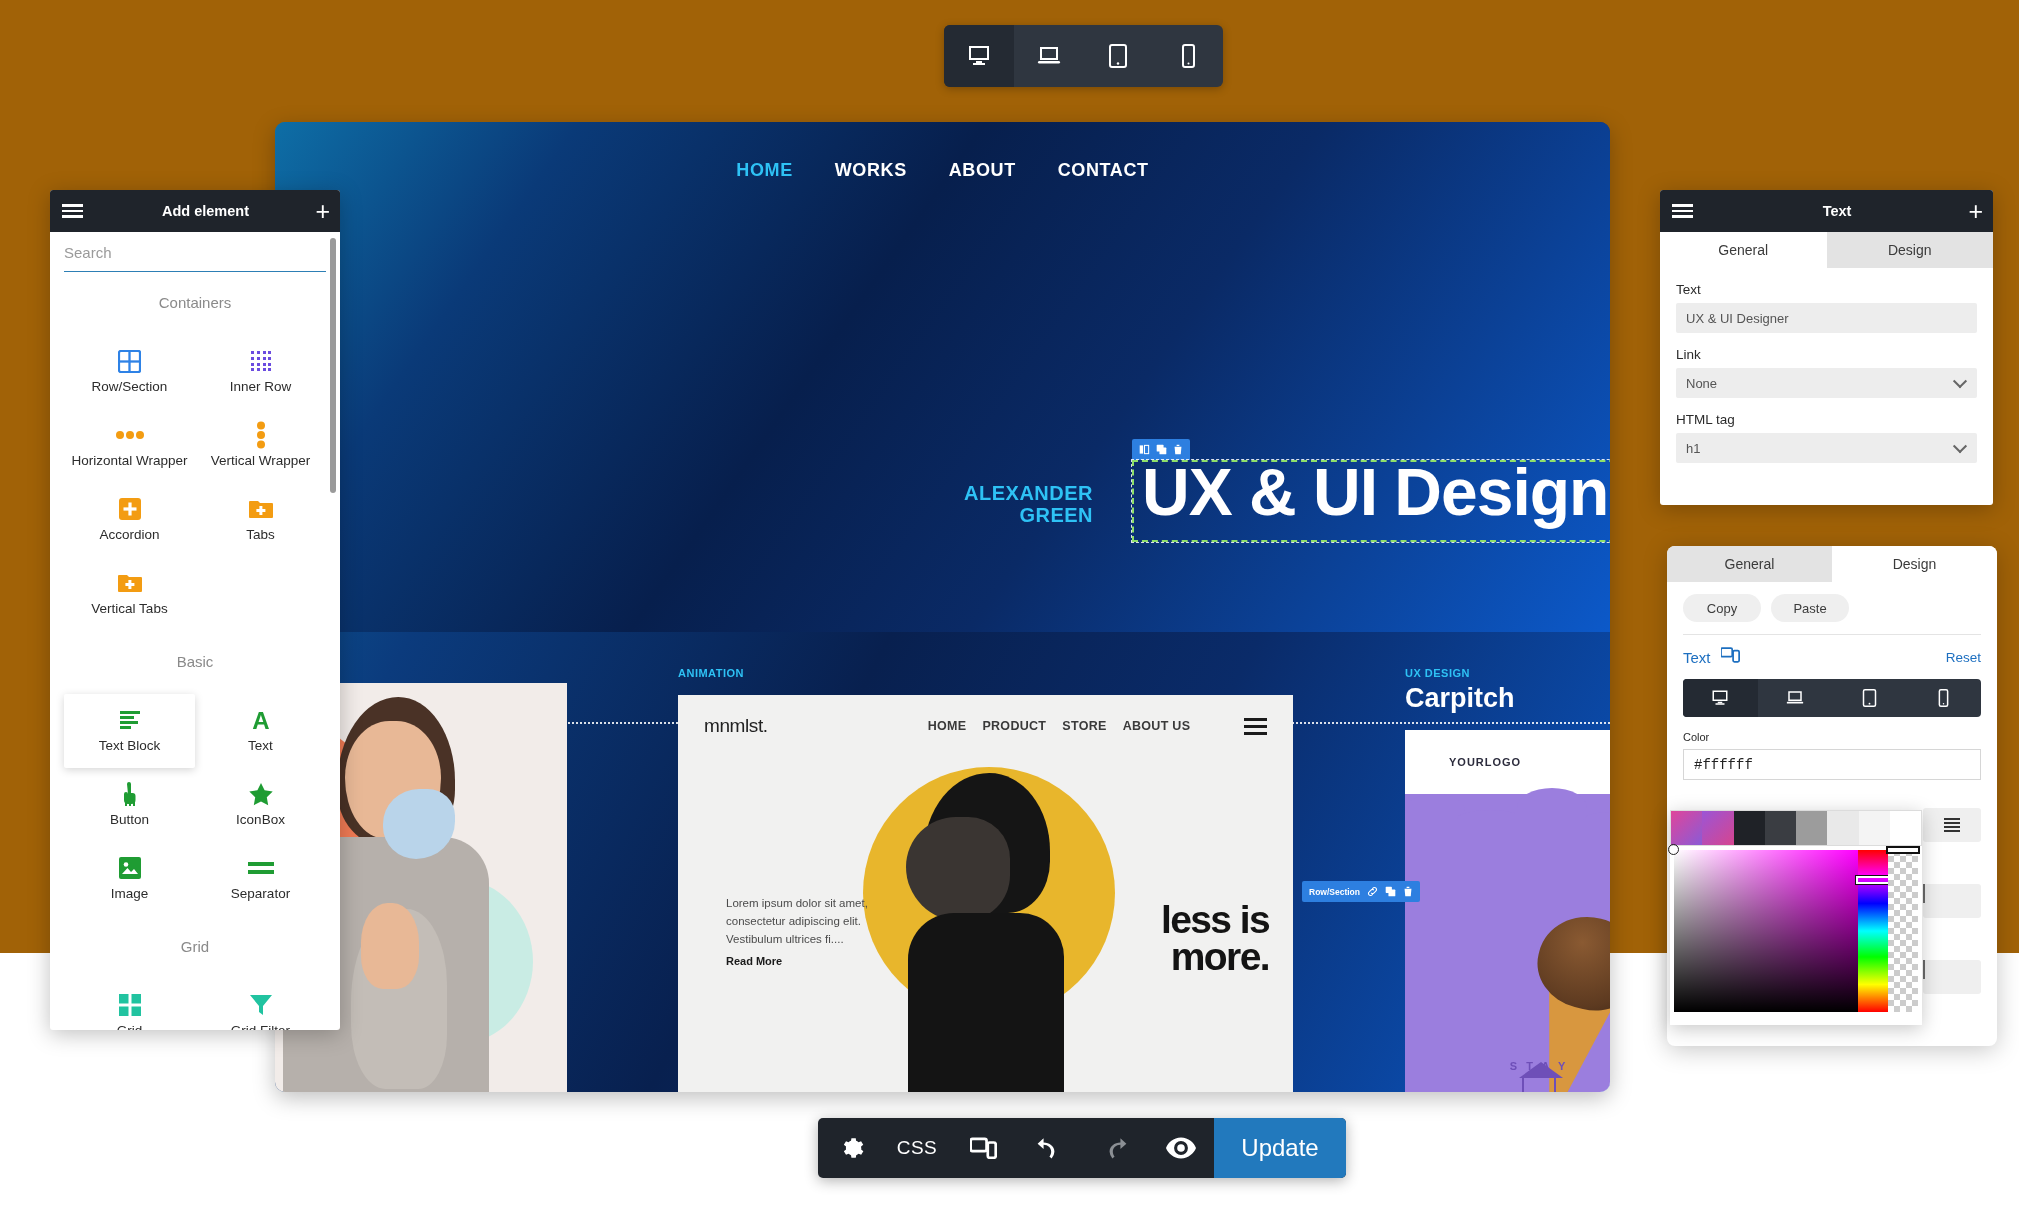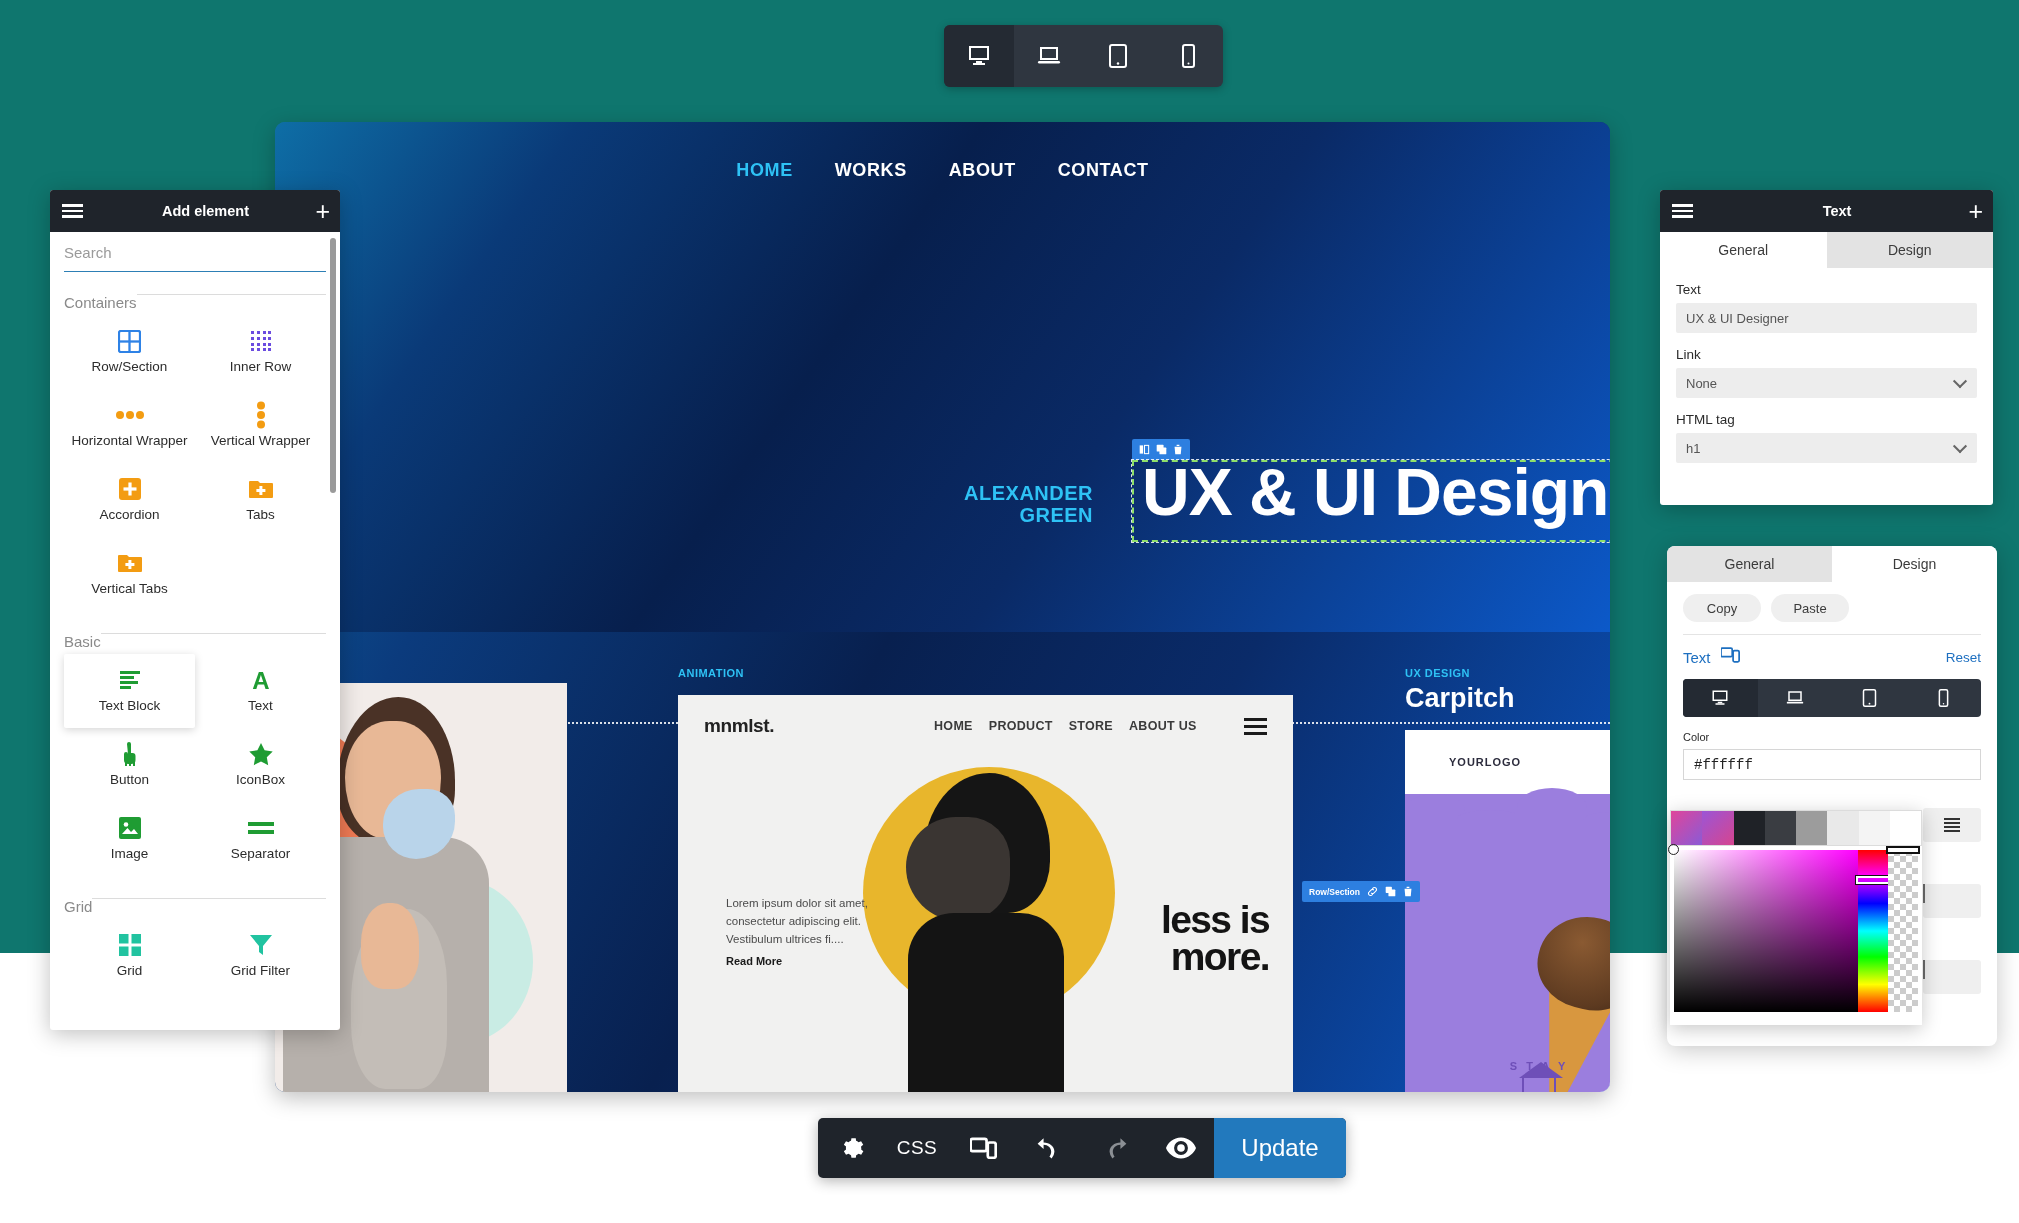--- a/index.html
+++ b/index.html
@@ -2,21 +2,21 @@
 <html><head>
 <meta charset="utf-8">
 <style>
   * { box-sizing: border-box; margin: 0; padding: 0; }
   html, body {
     width: 2019px; height: 1223px;
     background: #ffffff;
     font-family: "Liberation Sans", sans-serif;
     overflow: hidden;
   }
-  #root { position: relative; width: 2019px; height: 953px; background:#0f766e; }
+  #root { position: relative; width: 2019px; height: 953px; background:#a16207; }
 
   
   .device-bar {
     position: absolute; left: 944px; top: 25px;
     width: 279px; height: 62px;
     background: #2f3640; border-radius: 6px;
     display: flex; align-items: stretch;
     box-shadow: 0 2px 8px rgba(0,0,0,.25);
     overflow: hidden;
   }
@@ -134,21 +134,21 @@
 
   
   .card2 { left: 403px; width: 615px; }
   .card2 .card-shot {
     width: 615px; height: 452px; background:#f1f1f0;
   }
   .mn-head {
     position:absolute; left:0; top:0; width:100%; height: 62px;
     display:flex; align-items:center; padding: 0 26px;
   }
-  .mn-logo { font-size: 19px; font-weight: 700; color:#222; letter-spacing:-.4px; }
+  .mn-logo { font-size: 19px; font-weight: 400; color:#222; letter-spacing:-.4px; }
   .mn-nav { display:flex; gap: 16px; margin-left: 160px; }
   .mn-nav span { font-size: 12.5px; color:#3a3a3a; font-weight:600; letter-spacing:.3px;}
   .mn-burger { margin-left:auto; display:flex; flex-direction:column; gap:4px; }
   .mn-burger i { display:block; width:23px; height:3px; background:#1b1b1b; }
   .mn-circle {
     position:absolute; left: 185px; top: 72px; width: 252px; height: 252px;
     background: #e8b62c; border-radius: 50%;
   }
   .mn-person {
     position:absolute; left: 200px; top: 78px; width: 215px; height: 330px;
@@ -261,22 +261,22 @@
   .search-row {
     padding: 10px 0 8px; border-bottom: 1.5px solid #2d7fb5;
   }
   .search-input {
     width: 100%; border: none; outline: none; font-size: 15px;
     color: #555; font-family: "Liberation Sans", sans-serif;
     background: transparent; padding: 2px 0;
   }
   .search-input::placeholder { color: #9a9a9a; }
   .grp {
-    display:flex; gap: 0;
-    margin-top: 22px; margin-bottom: 4px;
+    display:flex; align-items:center; gap: 20px;
+    margin-top: 22px; margin-bottom: 4px; flex-direction: column;
   }
   .grp .lbl { color:#8a8a8a; font-size: 15px; }
   .grp .line { flex:1; height:1px; background:#dcdcdc; }
   .el-grid { display:grid; grid-template-columns: 1fr 1fr; }
   .el-cell {
     height: 74px; display:flex; flex-direction:column;
     align-items:center; justify-content:center; gap: 6px;
     cursor:pointer; border-radius: 2px;
   }
   .el-cell.sel { background:#fff; box-shadow: 0 2px 9px rgba(0,0,0,.17); }

